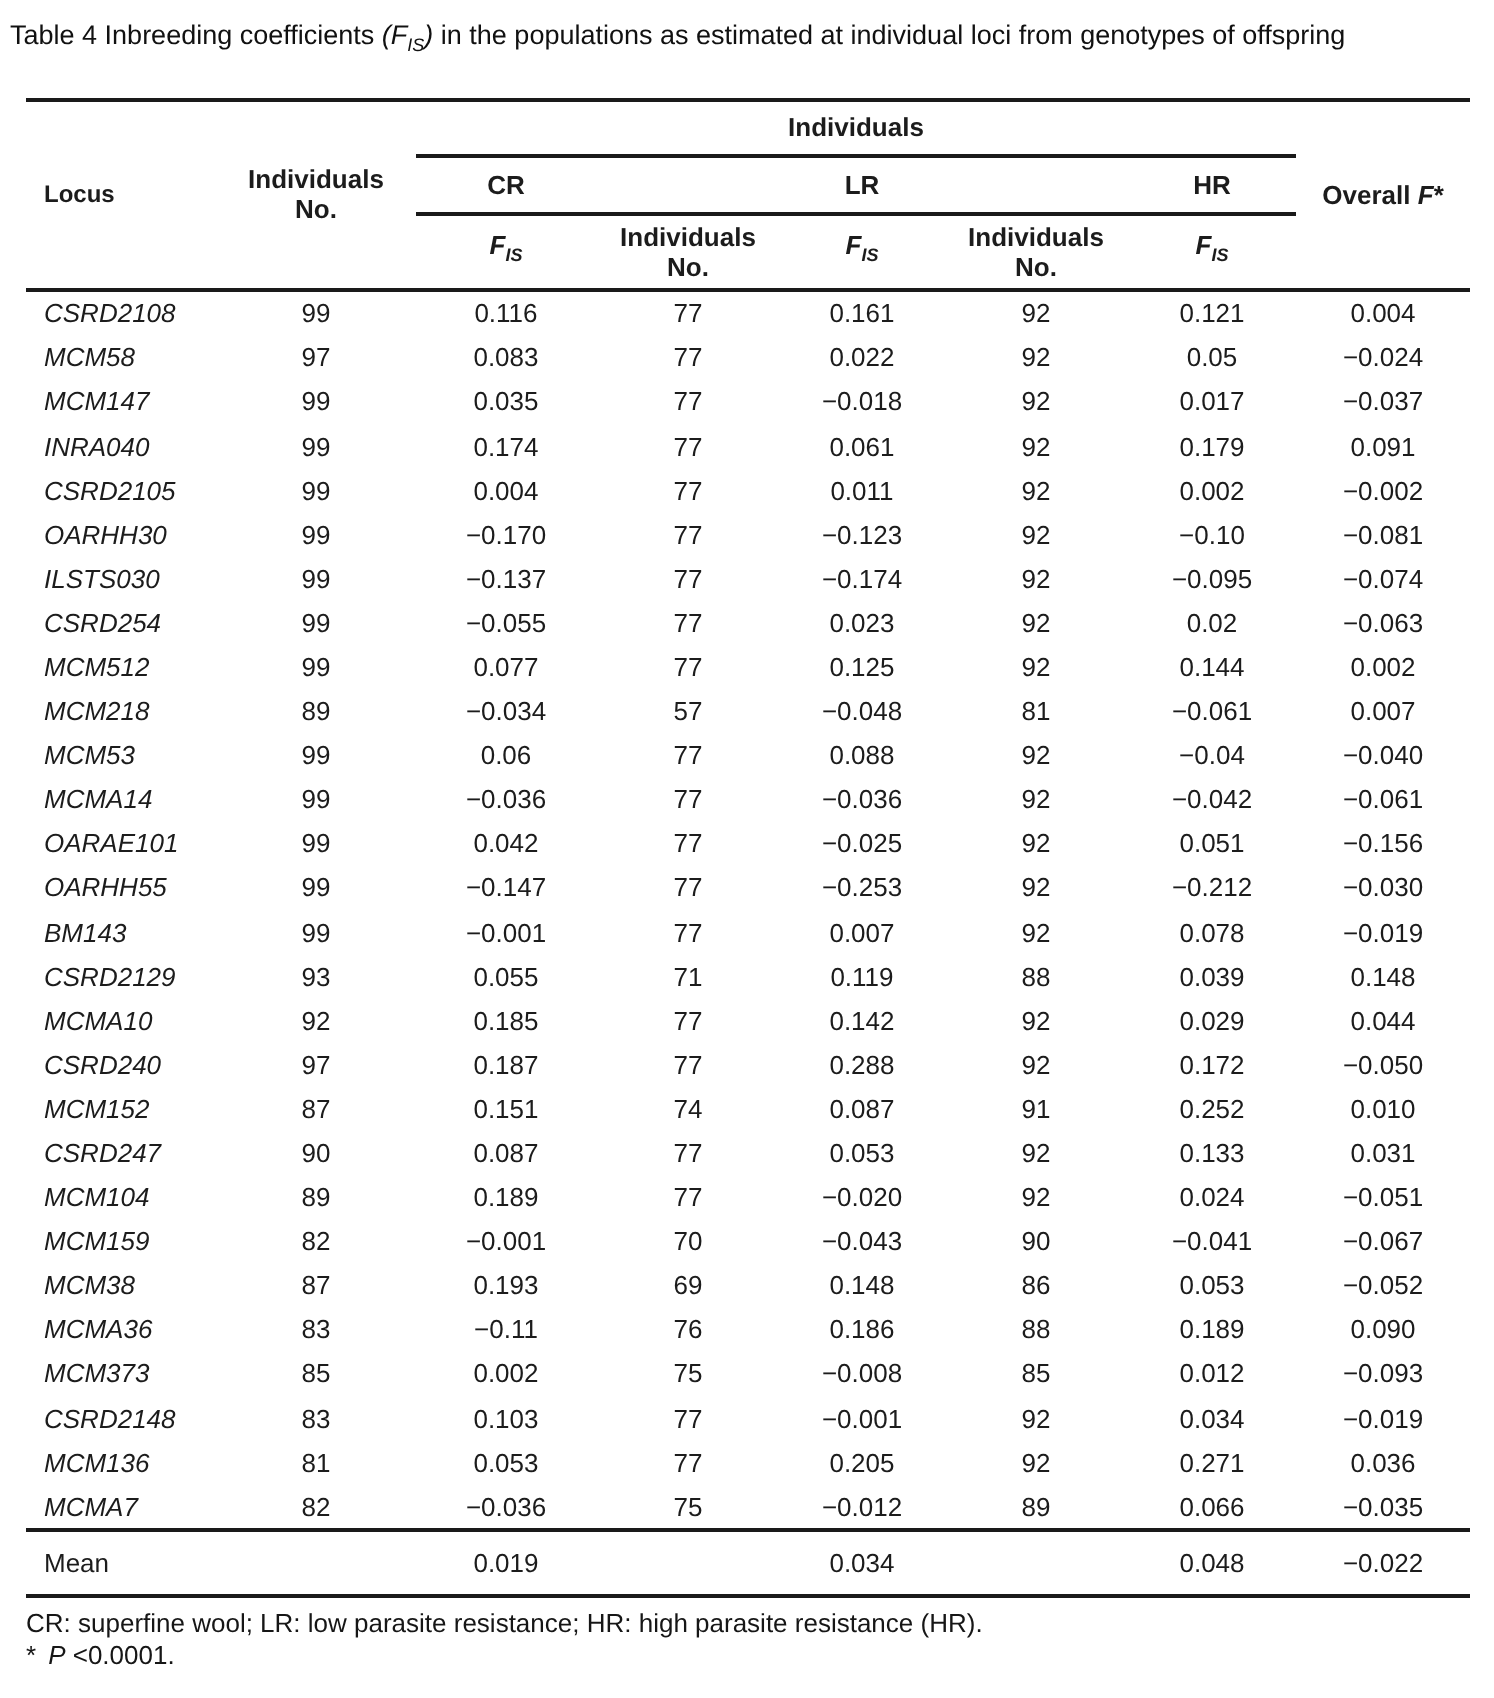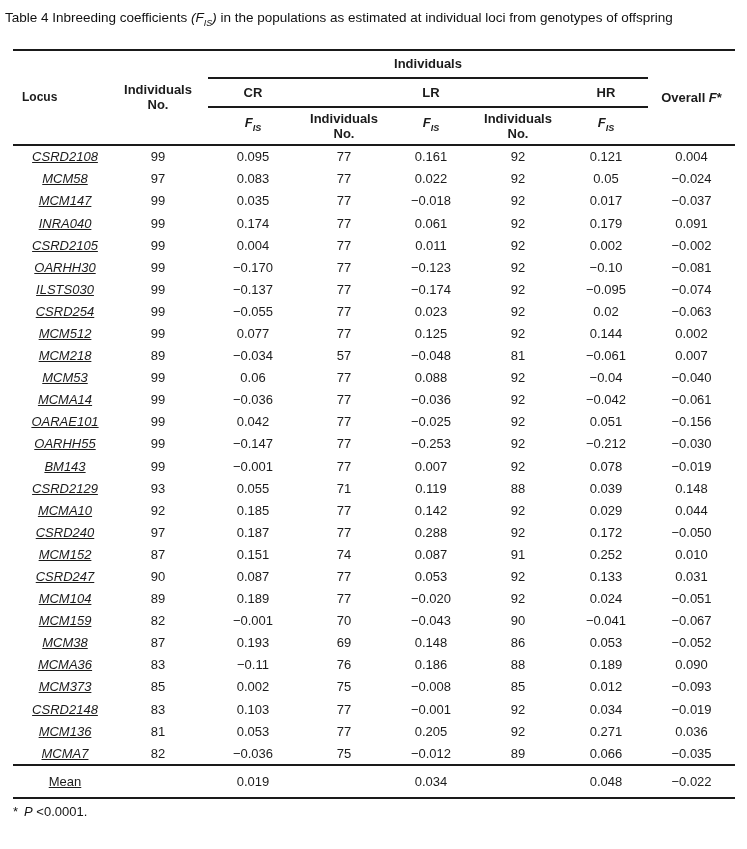--- a/index.html
+++ b/index.html
@@ -31,21 +31,21 @@
   }
   th, td { padding: 0; font-size: 13px; color: #1c1c1c; }
   thead th { font-weight: 700; text-align: center; vertical-align: middle; line-height: 15px; }
 
   th.population   { border-bottom: 2px solid #1a1a1a; height: 26px; }
   tr.group-row th { border-bottom: 2px solid #1a1a1a; height: 27px; }
   tr.sub-row th   { height: 36px; border-bottom: 2px solid #1a1a1a; }
   th.side         { border-bottom: 2px solid #1a1a1a; }
 
   tbody td { height: 22.1px; text-align: center; vertical-align: middle; }
-  td.locus { text-align: center; padding-left: 9px; font-style: italic; text-decoration: underline; }
+  td.locus { text-align: left; padding-left: 9px; font-style: italic; }
   tbody tr:last-child td { border-bottom: 2px solid #1a1a1a; }
 
   tfoot td { height: 31px; text-align: center; vertical-align: middle; border-bottom: 2px solid #1a1a1a; }
   tfoot td.locus { font-style: normal; }
 
   .fsym { font-style: italic; }
   sub { font-size: 9px; }
 
   .footnotes { margin: 5px 0 0 8px; font-size: 13px; line-height: 15.5px; color: #161616; }
   .footnotes p { margin: 0; }
@@ -88,21 +88,21 @@
         <th><span>Individuals</span><br><span>No.</span></th>
         <th><span class="fsym">F</span><sub class="fsym">IS</sub></th>
         <th><span>Individuals</span><br><span>No.</span></th>
         <th><span class="fsym">F</span><sub class="fsym">IS</sub></th>
       </tr>
     </thead>
     <tbody id="table-body">
         <tr>
           <td class="locus">CSRD2108</td>
           <td>99</td>
-          <td>0.095</td>
+          <td>0.116</td>
           <td>77</td>
           <td>0.161</td>
           <td>92</td>
           <td>0.121</td>
           <td>0.004</td>
         </tr>
         <tr>
           <td class="locus">MCM58</td>
           <td>97</td>
           <td>0.083</td>
@@ -381,16 +381,17 @@
         <td></td>
         <td>0.034</td>
         <td></td>
         <td>0.048</td>
         <td>−0.022</td>
       </tr>
     </tfoot>
   </table>
 
   <div class="footnotes">
+    <p>CR: superfine wool; LR: low parasite resistance; HR: high parasite resistance (HR).</p>
     <p><span class="fn-star">*</span><i>P</i><span> &lt;0.0001.</span></p>
   </div>
 
 </div>
 
 </body></html>

